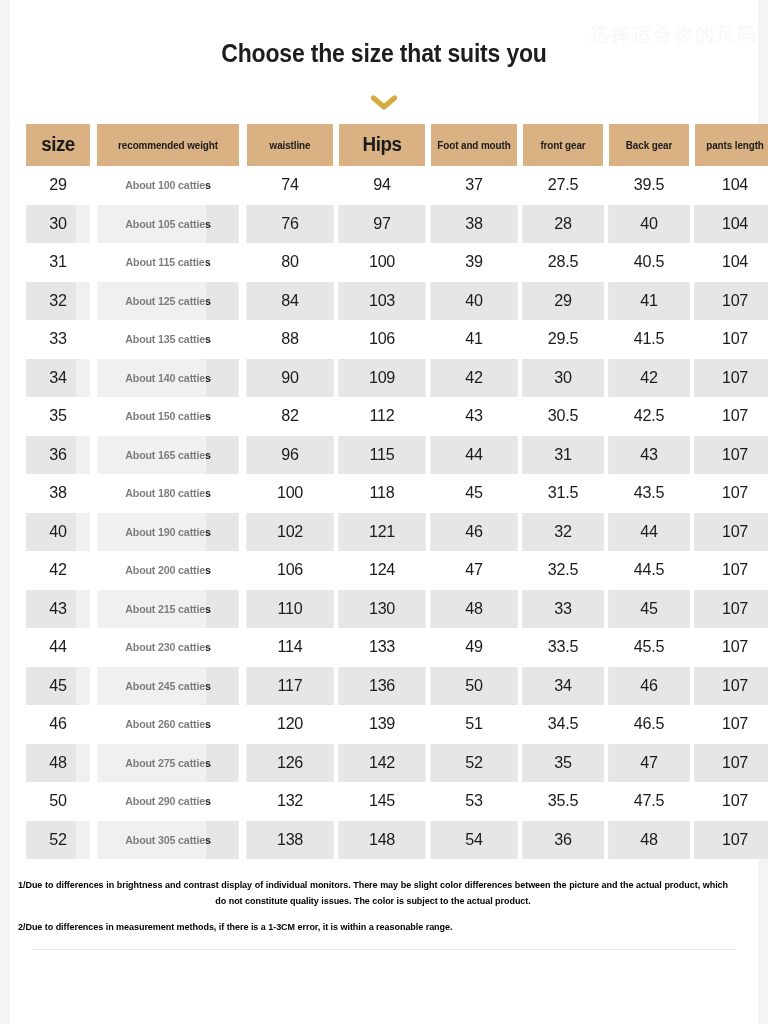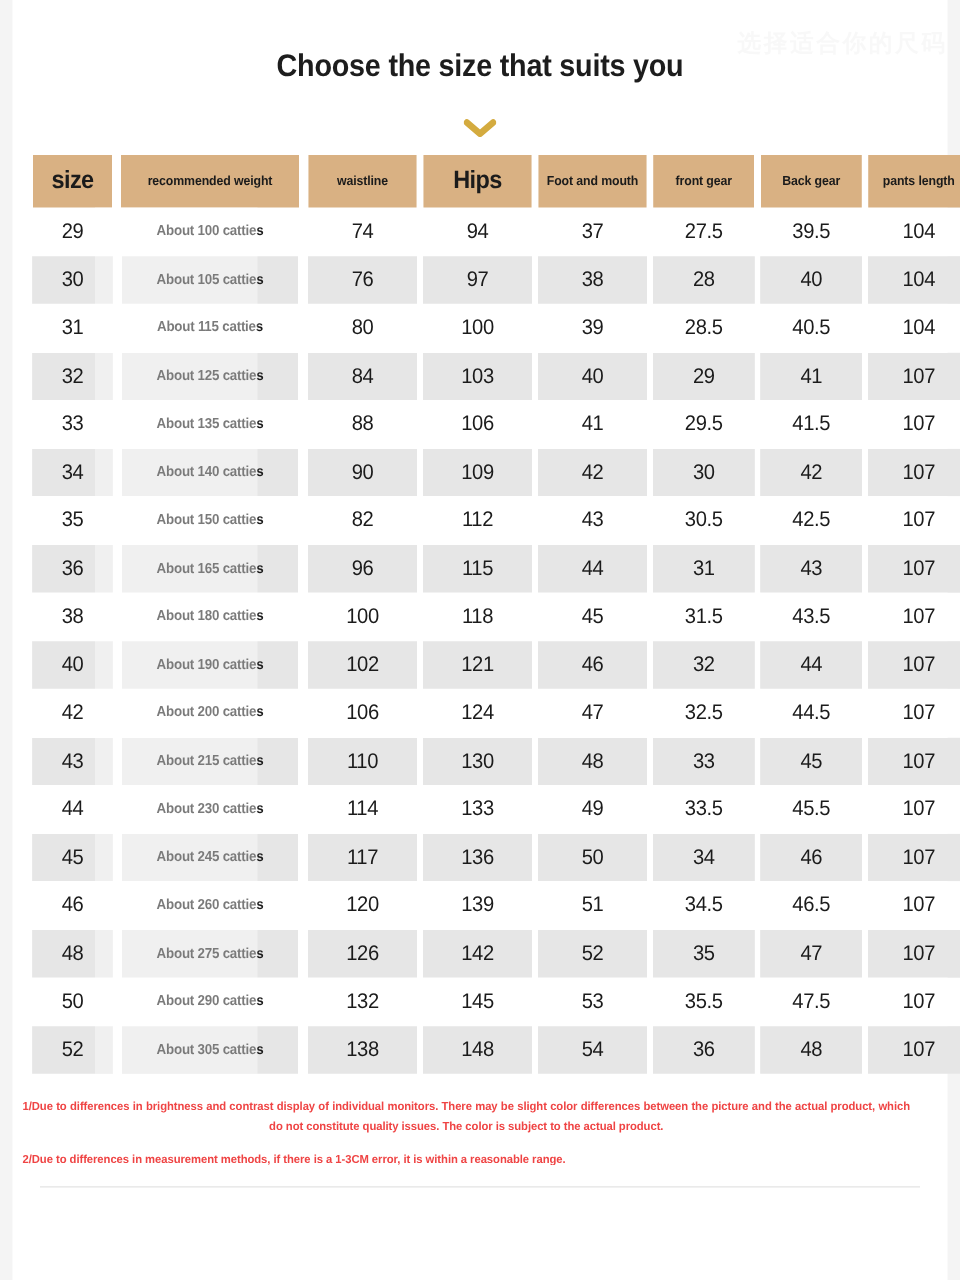--- a/index.html
+++ b/index.html
@@ -125,21 +125,21 @@
     position: absolute;
     left: 52px; top: 42px;
     width: 130px; bottom: 0;
     background: rgba(255,255,255,0.42);
     pointer-events: none;
   }
 
   
   .notes {
     margin: 18px 8px 0 8px;
-    color: #ef4444;
+    color: #000000;
   }
   .note {
     font-size: 9.3px;
     font-weight: bold;
     line-height: 1.75;
     letter-spacing: -0.05px;
     transform: scaleX(0.97);
     transform-origin: left center;
   }
   .note.center-wrap { text-align: justify; text-align-last: center; }

